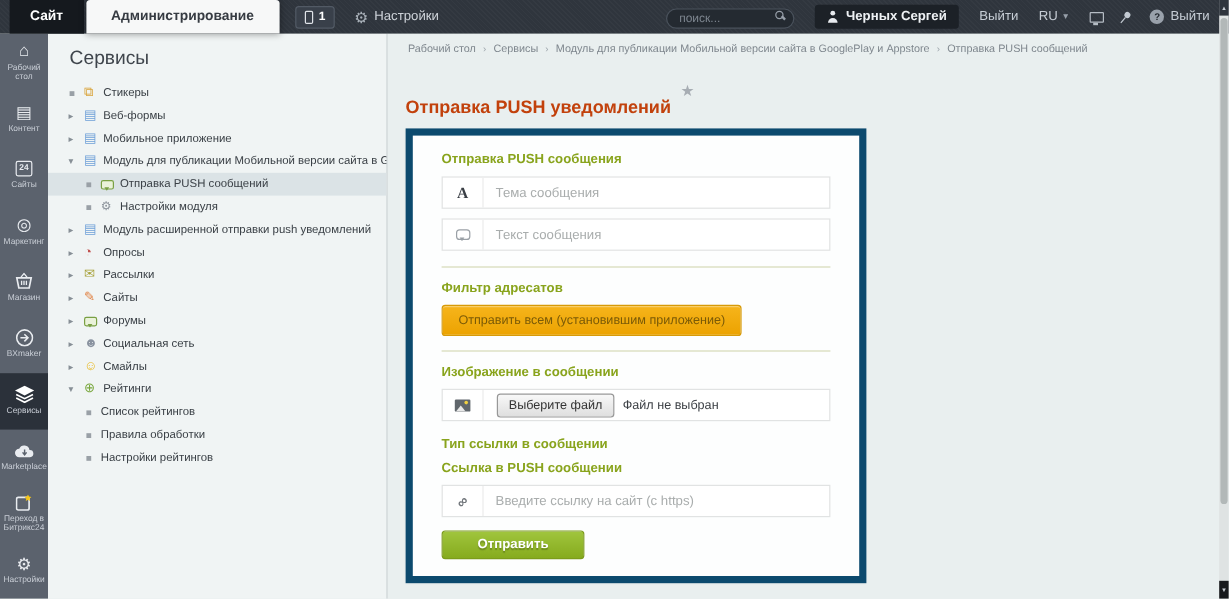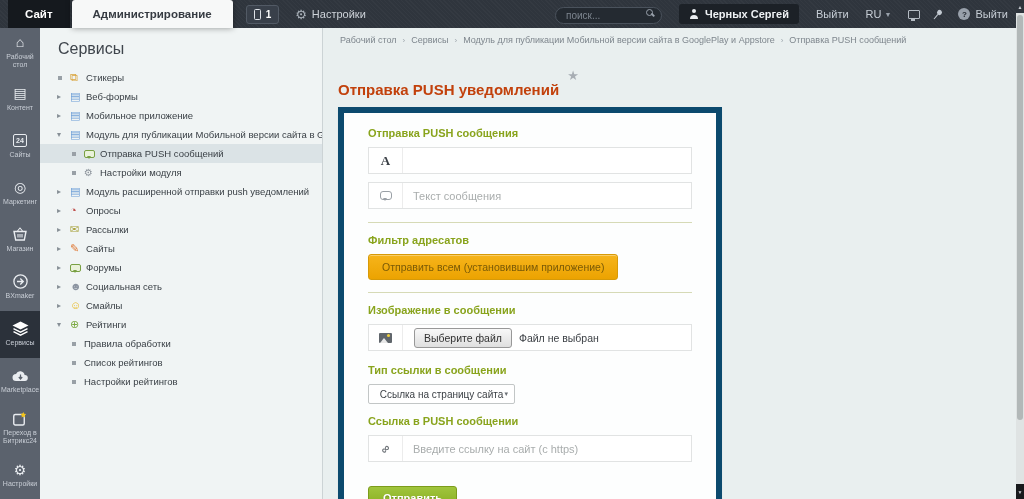--- a/index.html
+++ b/index.html
@@ -97,23 +97,23 @@
   .btn-orange { display:inline-block; padding:6px 13px; font-size:10.5px; color:#7a5a07; font-family:inherit;
                 background:linear-gradient(#f6b41b,#eca301); border:1px solid #d79a08; border-radius:3px;
                 box-shadow:inset 0 1px 0 rgba(255,255,255,.35); margin-bottom:12px; cursor:pointer; }
   .file-btn { font-family:inherit; font-size:10.5px; color:#333; padding:3px 9px; border:1px solid #989898; border-radius:3px;
               background:linear-gradient(#f8f8f8,#dfdfdf); margin:0 7px 0 11px; cursor:pointer; }
   .file-status { font-size:10.5px; color:#3b3f44; }
   .select-box { width:147px; height:20px; border:1px solid #c2c6c6; border-radius:2px; background:#fff;
                 display:flex; align-items:center; justify-content:center; font-size:10px; color:#3a3f44;
                 position:relative; margin-bottom:11px; cursor:pointer; }
   .select-box .caret2 { position:absolute; right:6px; font-size:7px; color:#6b7075; }
-  .btn-green { display:inline-block; font-family:inherit; padding:5px 14px; font-size:11px; font-weight:bold; color:#fff;
+  .btn-green { display:inline-block; font-family:inherit; padding:5px 29px; font-size:11px; font-weight:bold; color:#fff;
                background:linear-gradient(#a0c53c,#86ab1e); border:1px solid #7c9c1b; border-radius:3px;
-               text-shadow:0 1px 1px rgba(0,0,0,.25); margin-top:16px; cursor:pointer; }
+               text-shadow:0 1px 1px rgba(0,0,0,.25); margin-top:3px; cursor:pointer; }
 
   
   #scrollbar { position:absolute; right:0; top:0; width:8px; height:499px; background:#dfe3e3; z-index:20; }
   .sb-up   { position:absolute; top:0; width:8px; height:13px; background:#2f353d; color:#c8cdd3; font-size:5px;
              display:flex; align-items:center; justify-content:center; }
   .sb-thumb{ position:absolute; top:15px; left:1px; width:6px; height:405px; background:#b2b8b8; border-radius:3px; }
   .sb-down { position:absolute; bottom:0; width:8px; height:15px; background:#17191c; color:#c8cdd3; font-size:5px;
              display:flex; align-items:center; justify-content:center; }
 </style>
 </head>
@@ -300,25 +300,25 @@
     <span class="t-icon c-smile">☺</span>
     <span>Смайлы</span>
   </div>
   <div class="t-item">
     <span class="exp">▾</span>
     <span class="t-icon c-rating">⊕</span>
     <span>Рейтинги</span>
   </div>
   <div class="t-item child">
     <span class="blt"></span>
+    <span>Список рейтингов</span>
+  </div>
+  <div class="t-item child">
+    <span class="blt"></span>
     <span>Правила обработки</span>
-  </div>
-  <div class="t-item child">
-    <span class="blt"></span>
-    <span>Список рейтингов</span>
   </div>
   <div class="t-item child">
     <span class="blt"></span>
     <span>Настройки рейтингов</span>
   </div>
 </div>
 
 <div id="main">
   <div class="breadcrumb">
     <span class="crumb">Рабочий стол</span>
@@ -335,20 +335,21 @@
     <span class="fav-star">★</span>
   </div>
 
   <div class="card">
     <div class="f-head">Отправка PUSH сообщения</div>
 
     <div class="f-row">
       <span class="f-ic">
           <span class="a-glyph">A</span>
         </span>
+      <input type="text" placeholder="Тема сообщения" style="">
     </div>
     <div class="f-row mb">
       <span class="f-ic">
           <span class="bubble-gray"></span>
         </span>
       <input type="text" placeholder="Текст сообщения" style="">
     </div>
 
     <hr class="hr">
     <div class="f-head">Фильтр адресатов</div>
@@ -358,24 +359,20 @@
     <div class="f-head">Изображение в сообщении</div>
     <div class="f-row mb">
       <span class="f-ic">
           <span class="img-ic"></span>
         </span>
       <button class="file-btn">Выберите файл</button>
       <span class="file-status">Файл не выбран</span>
     </div>
 
     <div class="f-head">Тип ссылки в сообщении</div>
-    <div class="select-box">
-      <span>Ссылка на страницу сайта</span>
-      <span class="caret2">▾</span>
-    </div>
 
     <div class="f-head">Ссылка в PUSH сообщении</div>
     <div class="f-row">
       <span class="f-ic">
           <span class="link-ic">∞</span>
         </span>
       <input type="text" placeholder="Введите ссылку на сайт (с https)" style="">
     </div>
 
     <button class="btn-green">Отправить</button>

